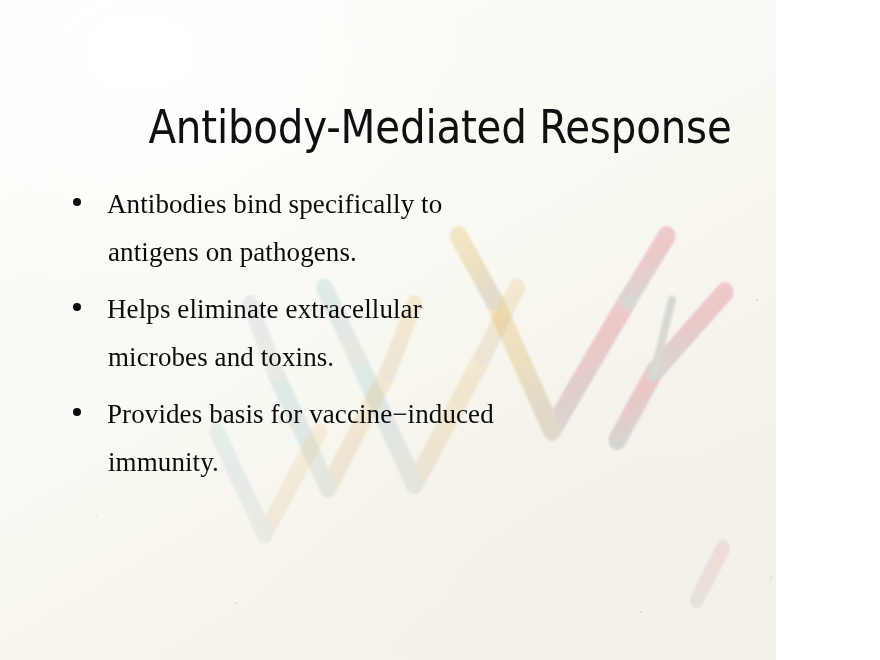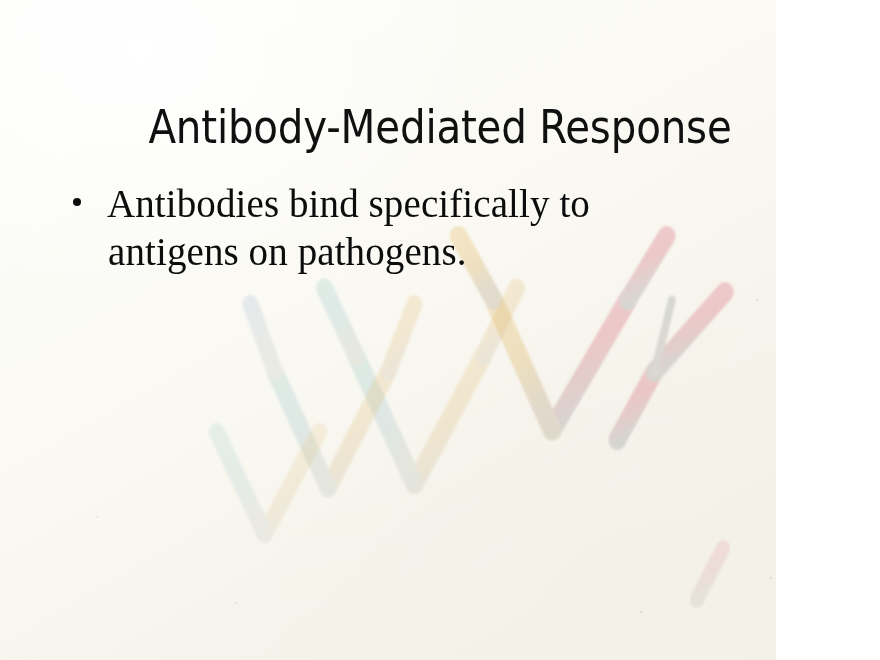--- a/index.html
+++ b/index.html
@@ -97,21 +97,21 @@
     list-style: none;
   }
 
   .bullet-item {
     position: relative;
     display: block;
     margin: 0 0 9px 0;
     padding: 0 0 0 44px;
     color: #0c0c0c;
     font-family: "Liberation Serif", "DejaVu Serif", serif;
-    font-size: 39px;
+    font-size: 27px;
     line-height: 48px;
     letter-spacing: 0.1px;
     text-indent: -1px;
   }
   .bullet-item:last-child { margin-bottom: 0; }
 
   .bullet-marker {
     position: absolute;
     left: 9px;
     top: 18px;
@@ -212,16 +212,26 @@
   <div id="content">
 
     <h1 id="slide-title">Antibody-Mediated Response</h1>
 
     <ul id="bullet-list">
       <li class="bullet-item">
         <span class="bullet-marker"></span>
         <span class="bullet-text"> Antibodies bind specifically to
 antigens on pathogens.</span>
       </li>
+      <li class="bullet-item">
+        <span class="bullet-marker"></span>
+        <span class="bullet-text"> Helps eliminate extracellular
+microbes and toxins.</span>
+      </li>
+      <li class="bullet-item">
+        <span class="bullet-marker"></span>
+        <span class="bullet-text"> Provides basis for vaccine−induced
+immunity.</span>
+      </li>
     </ul>
 
   </div>
 </div>
 
 </body></html>

